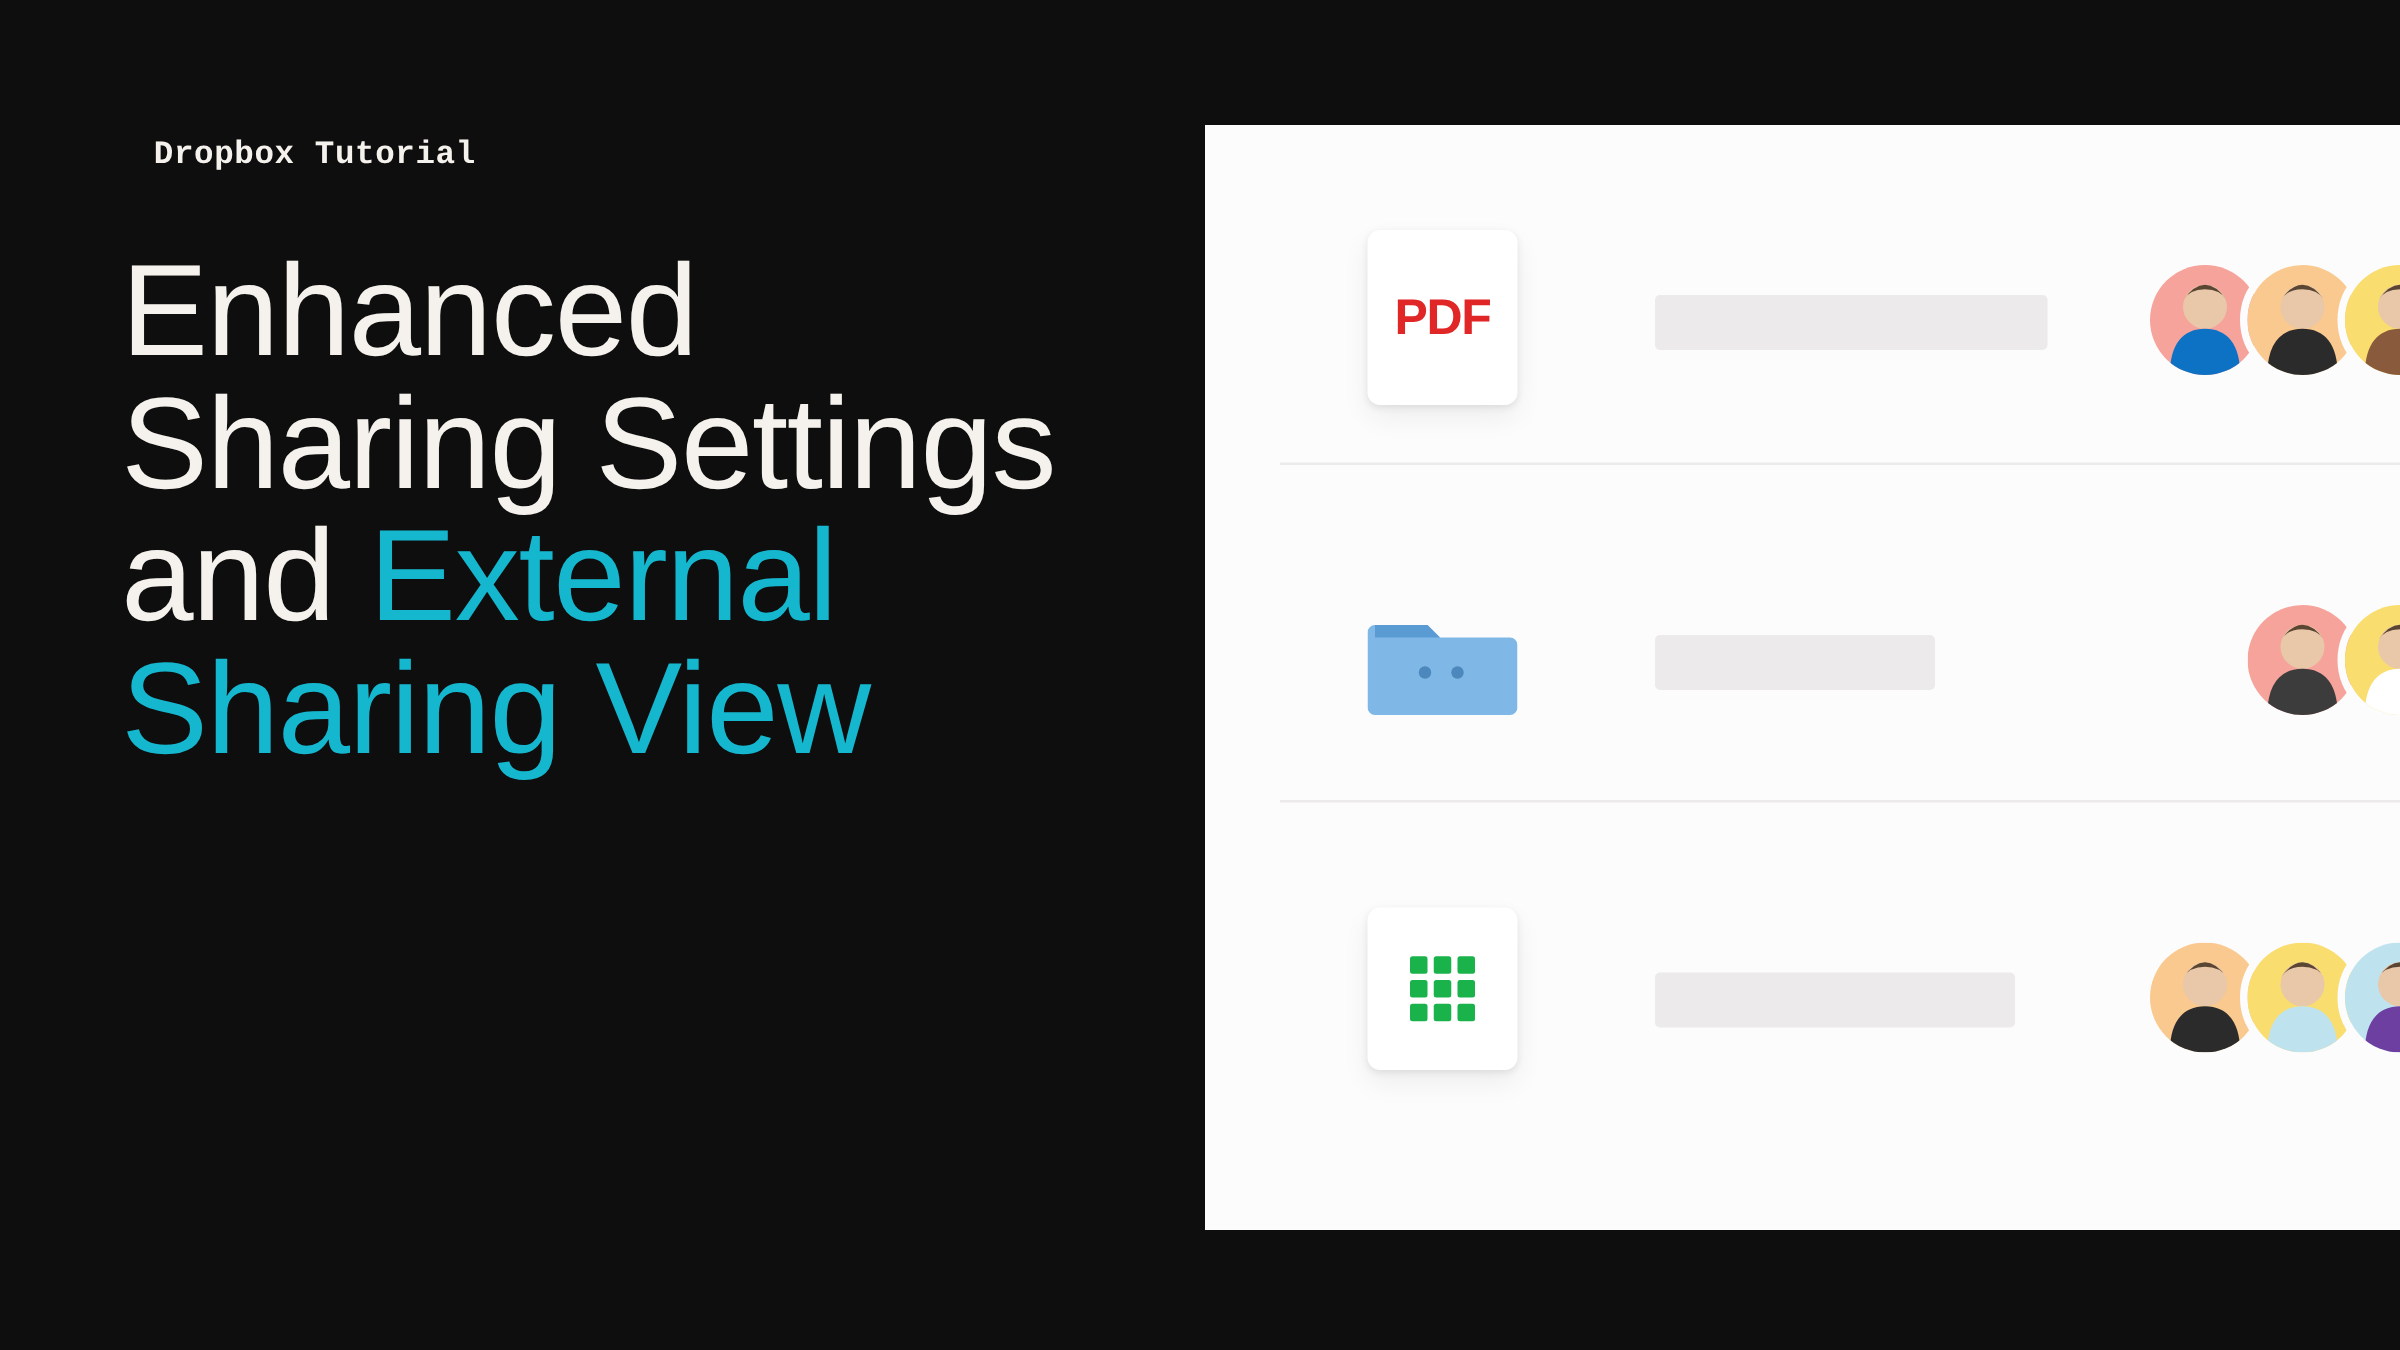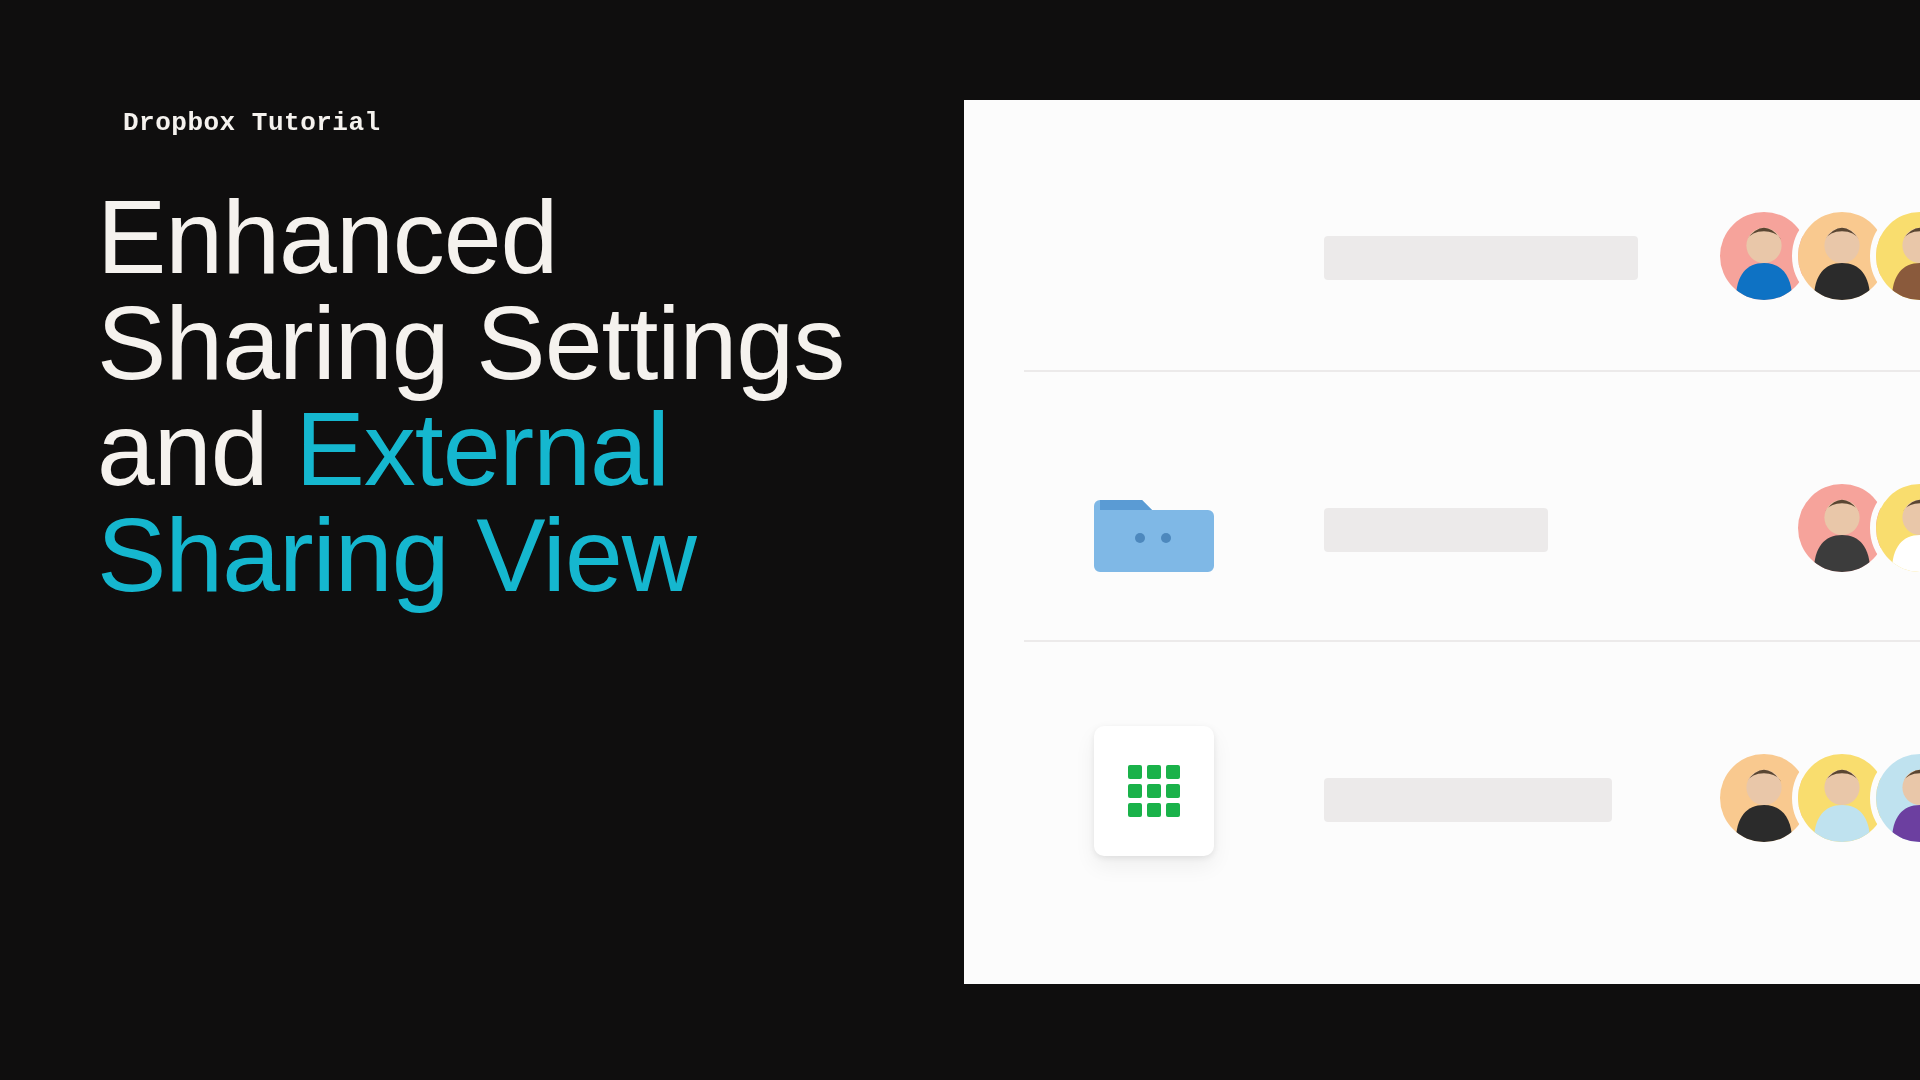--- a/index.html
+++ b/index.html
@@ -21,21 +21,21 @@
     color: #f5f2ee;
     font-family: "Courier New", Courier, monospace;
     font-weight: 700;
     font-size: 26px;
     letter-spacing: 0.5px;
     margin-left: 23px;
   }
   .headline {
     position: absolute;
     left: 97px;
-    top: 184px;
+    top: 196px;
     width: 760px;
     font-family: Futura, "Trebuchet MS", Arial, sans-serif;
     font-weight: 500;
     font-size: 104px;
     line-height: 1.02;
     letter-spacing: -1px;
     color: #f5f2ee;
   }
   .headline .accent { color: #15b7cf; }
   
@@ -130,20 +130,23 @@
 
   <div class="eyebrow">Dropbox Tutorial</div>
 
   <h1 class="headline">
     <span>Enhanced Sharing Settings and </span><span class="accent">External Sharing View</span>
   </h1>
 
   <div class="panel">
 
     <div class="row">
+      <div class="thumb">
+        <span class="pdf-label">PDF</span>
+      </div>
       <div class="bar" style="width: 314px;"></div>
       <div class="avatars">
           <div class="avatar">
             <svg viewBox="0 0 100 100">
     <rect width="100" height="100" fill="#f9dd6e"></rect>
     <circle cx="50" cy="38" r="20" fill="#e9c7a9"></circle>
     <path d="M50 58 c-20 0 -32 14 -32 42 h64 c0 -28 -12 -42 -32 -42z" fill="#8a5a3c"></path>
     <path d="M30 32 q20 -28 40 0 q-6 -10 -20 -10 t-20 10z" fill="#5a4632"></path>
   </svg>
           </div>

